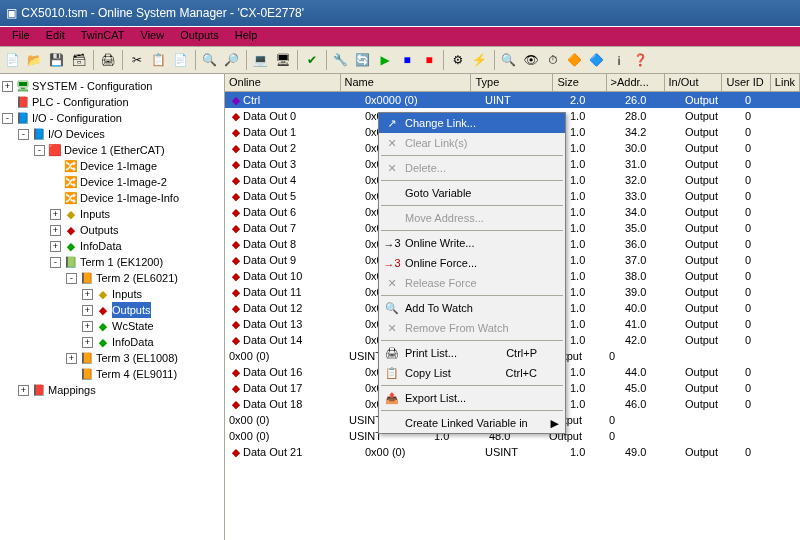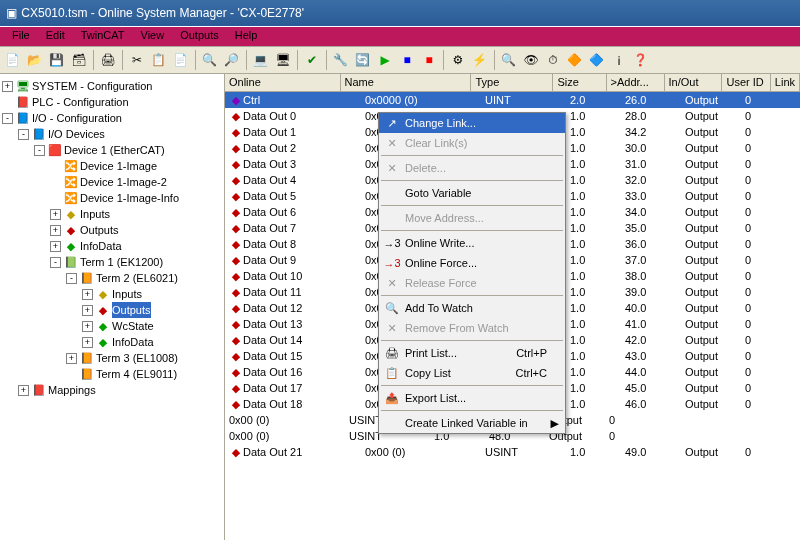--- a/index.html
+++ b/index.html
@@ -24,21 +24,21 @@
 .list-body { overflow: auto; height: calc(100% - 18px); }
 .list-row { height: 16px; display: flex; align-items: center; white-space: nowrap; }
 .list-row.selected { background: #316ac5; color: white; }
 .list-row .cell { padding: 0 4px; overflow: hidden; }
 .cell-icon { width: 14px; display: inline-block; text-align: center; }
 .context-menu { position: absolute; background: #f1f1f1; border: 1px solid #808080; box-shadow: 2px 2px 4px rgba(0,0,0,.3); z-index: 100; width: 188px; }
 .cm-item { height: 20px; display: flex; align-items: center; padding: 0 18px 0 4px; cursor: default; position: relative; }
 .cm-item.selected { background: #316ac5; color: white; }
 .cm-item.disabled { color: #999; }
 .cm-item .ico { width: 18px; text-align: center; margin-right: 4px; }
-.cm-item .shortcut { position: absolute; right: 18px; }
+.cm-item .shortcut { position: absolute; right: 28px; }
 .cm-item .arrow { position: absolute; right: 6px; }
 .cm-sep { height: 1px; background: #aca899; margin: 2px 2px; }
 .col-name { width: 136px; }
 .col-online { width: 120px; }
 .col-type { width: 85px; }
 .col-size { width: 55px; }
 .col-addr { width: 60px; }
 .col-inout { width: 60px; }
 .col-userid { width: 50px; }
 .col-link { width: 30px; }
@@ -351,21 +351,20 @@
         <div class="list-row">
           <div class="cell col-name"><span class="cell-icon" style="color: rgb(192, 0, 0);">◆</span>Data Out 14</div>
           <div class="cell col-online">0x00 (0)</div>
           <div class="cell col-type">USINT</div>
           <div class="cell col-size">1.0</div>
           <div class="cell col-addr">42.0</div>
           <div class="cell col-inout">Output</div>
           <div class="cell col-userid">0</div>
         </div>
         <div class="list-row">
-          <div class="cell col-name"><span class="cell-icon" style="color: rgb(192, 0, 0);">◆</span>Data Out 15</div>
           <div class="cell col-online">0x00 (0)</div>
           <div class="cell col-type">USINT</div>
           <div class="cell col-size">1.0</div>
           <div class="cell col-addr">43.0</div>
           <div class="cell col-inout">Output</div>
           <div class="cell col-userid">0</div>
         </div>
         <div class="list-row">
           <div class="cell col-name"><span class="cell-icon" style="color: rgb(192, 0, 0);">◆</span>Data Out 16</div>
           <div class="cell col-online">0x00 (0)</div>

